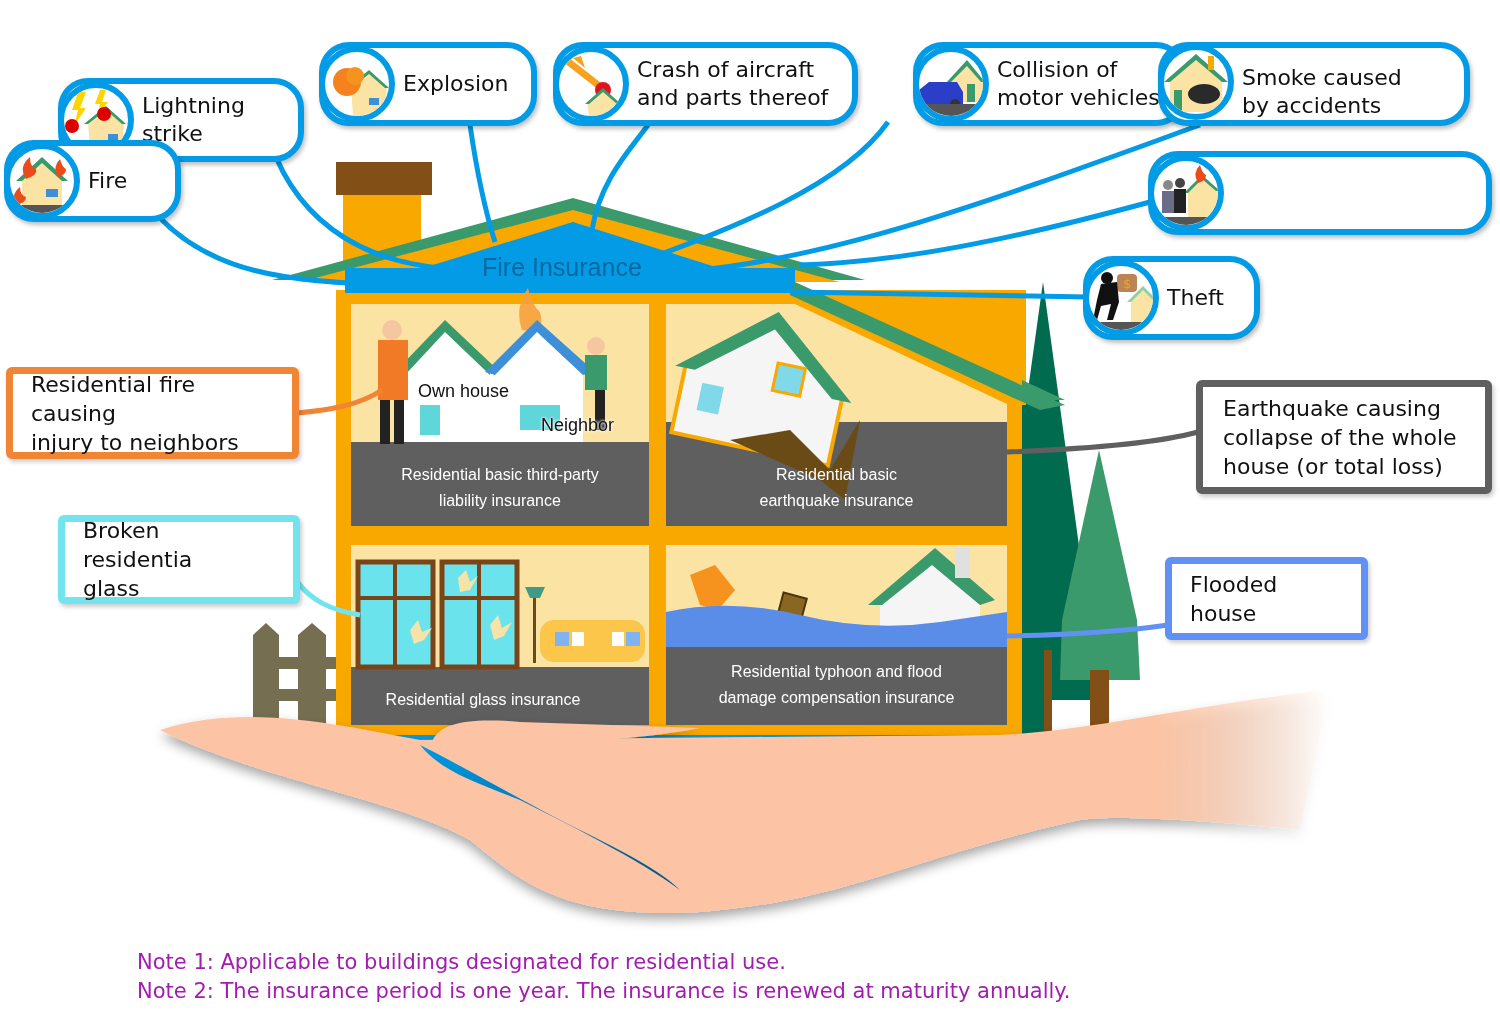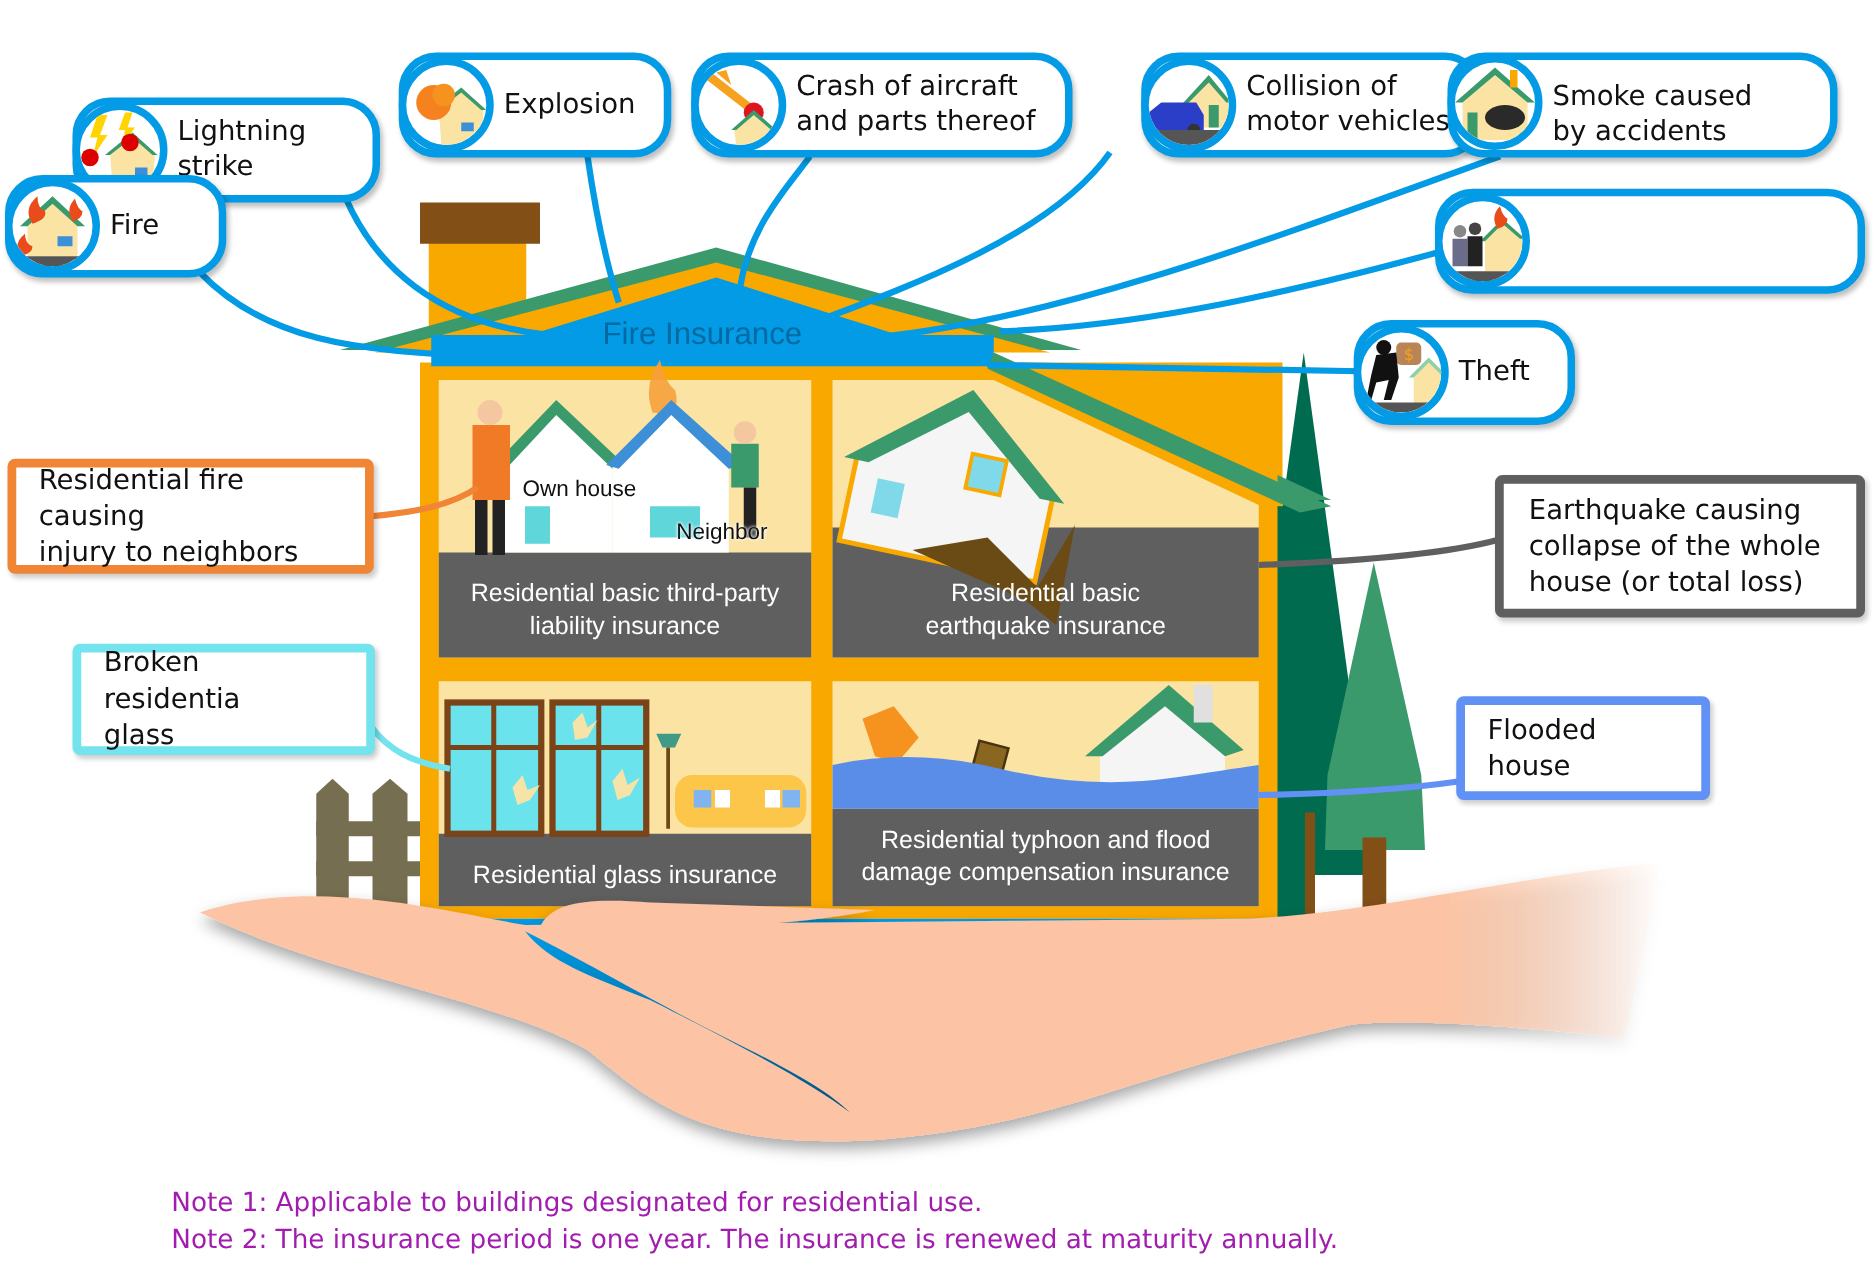--- a/index.html
+++ b/index.html
@@ -11,21 +11,21 @@
             display:flex; align-items:center; box-sizing:border-box; }
   .bubble .ico { width:76px; height:76px; border-radius:50%; border:6px solid #039be5;
                  background:#fff; margin-left:-6px; flex:0 0 auto; box-sizing:border-box;
                  overflow:hidden; position:relative; }
   .bubble .txt { font-family:"DejaVu Sans", sans-serif; font-size:22px; line-height:28px;
                  color:#111; padding:0 12px 0 8px; white-space:pre-line; }
   .plain { position:absolute; background:#fff; border-radius:6px; box-sizing:border-box;
            box-shadow:2px 3px 4px rgba(0,0,0,0.2); display:flex; align-items:center;
            font-size:22px; line-height:29px; color:#111; padding:0 18px; white-space:pre-line; }
   .room-label { position:absolute; color:#fff; font-family:"Liberation Sans", sans-serif;
-                font-size:20px; line-height:26px; text-align:center; white-space:pre-line; }
+                font-size:16px; line-height:26px; text-align:center; white-space:pre-line; }
   .mini-label { position:absolute; color:#111; font-family:"Liberation Sans", sans-serif; font-size:18px;
                 text-shadow:0 0 3px #fff, 0 0 3px #fff; }
   .roof-title { position:absolute; color:#0369a1; font-family:"Liberation Sans", sans-serif; font-size:25px; }
   .notes { position:absolute; left:137px; top:948px; font-size:21px; line-height:29px; color:#a21caf;
            font-family:"DejaVu Sans", sans-serif; }
 </style>
 </head>
 <body>
 
 <svg id="scene" width="1500" height="1020" viewBox="0 0 1500 1020">
@@ -193,21 +193,21 @@
 
 <div class="roof-title" style="left:482px;top:253px;">Fire Insurance</div>
 
 <div class="mini-label" style="left:370px;top:381px;margin-left:48px;">Own house</div>
 <div class="mini-label" style="left:541px;top:383px;margin-top:32px;">Neighbor</div>
 
 <div class="room-label" style="left:351px;top:462px;width:298px;">Residential basic third-party
 liability insurance</div>
 <div class="room-label" style="left:666px;top:462px;width:341px;">Residential basic
 earthquake insurance</div>
-<div class="room-label" style="left:351px;top:687px;width:298px;">Residential glass insurance</div>
+<div class="room-label" style="left:334px;top:687px;width:298px;">Residential glass insurance</div>
 <div class="room-label" style="left:666px;top:659px;width:341px;">Residential typhoon and flood
 damage compensation insurance</div>
 
 <div class="bubble" style="left:58px;top:42px;width:246px;height:84px;margin-top:36px;">
   <div class="ico">
     <svg width="64" height="64" viewBox="0 0 64 64">
         <polygon points="14,4 22,4 16,20 22,20 10,38 14,22 8,22" fill="#ffd400"></polygon>
         <polygon points="36,2 42,2 38,14 44,14 34,28 36,16 31,16" fill="#ffd400"></polygon>
         <polygon points="24,34 42,20 60,34 58,62 26,62" fill="#fbe3a4"></polygon>
         <polygon points="20,36 42,18 62,36 58,36 42,22 24,36" fill="#3a9a6c"></polygon>

